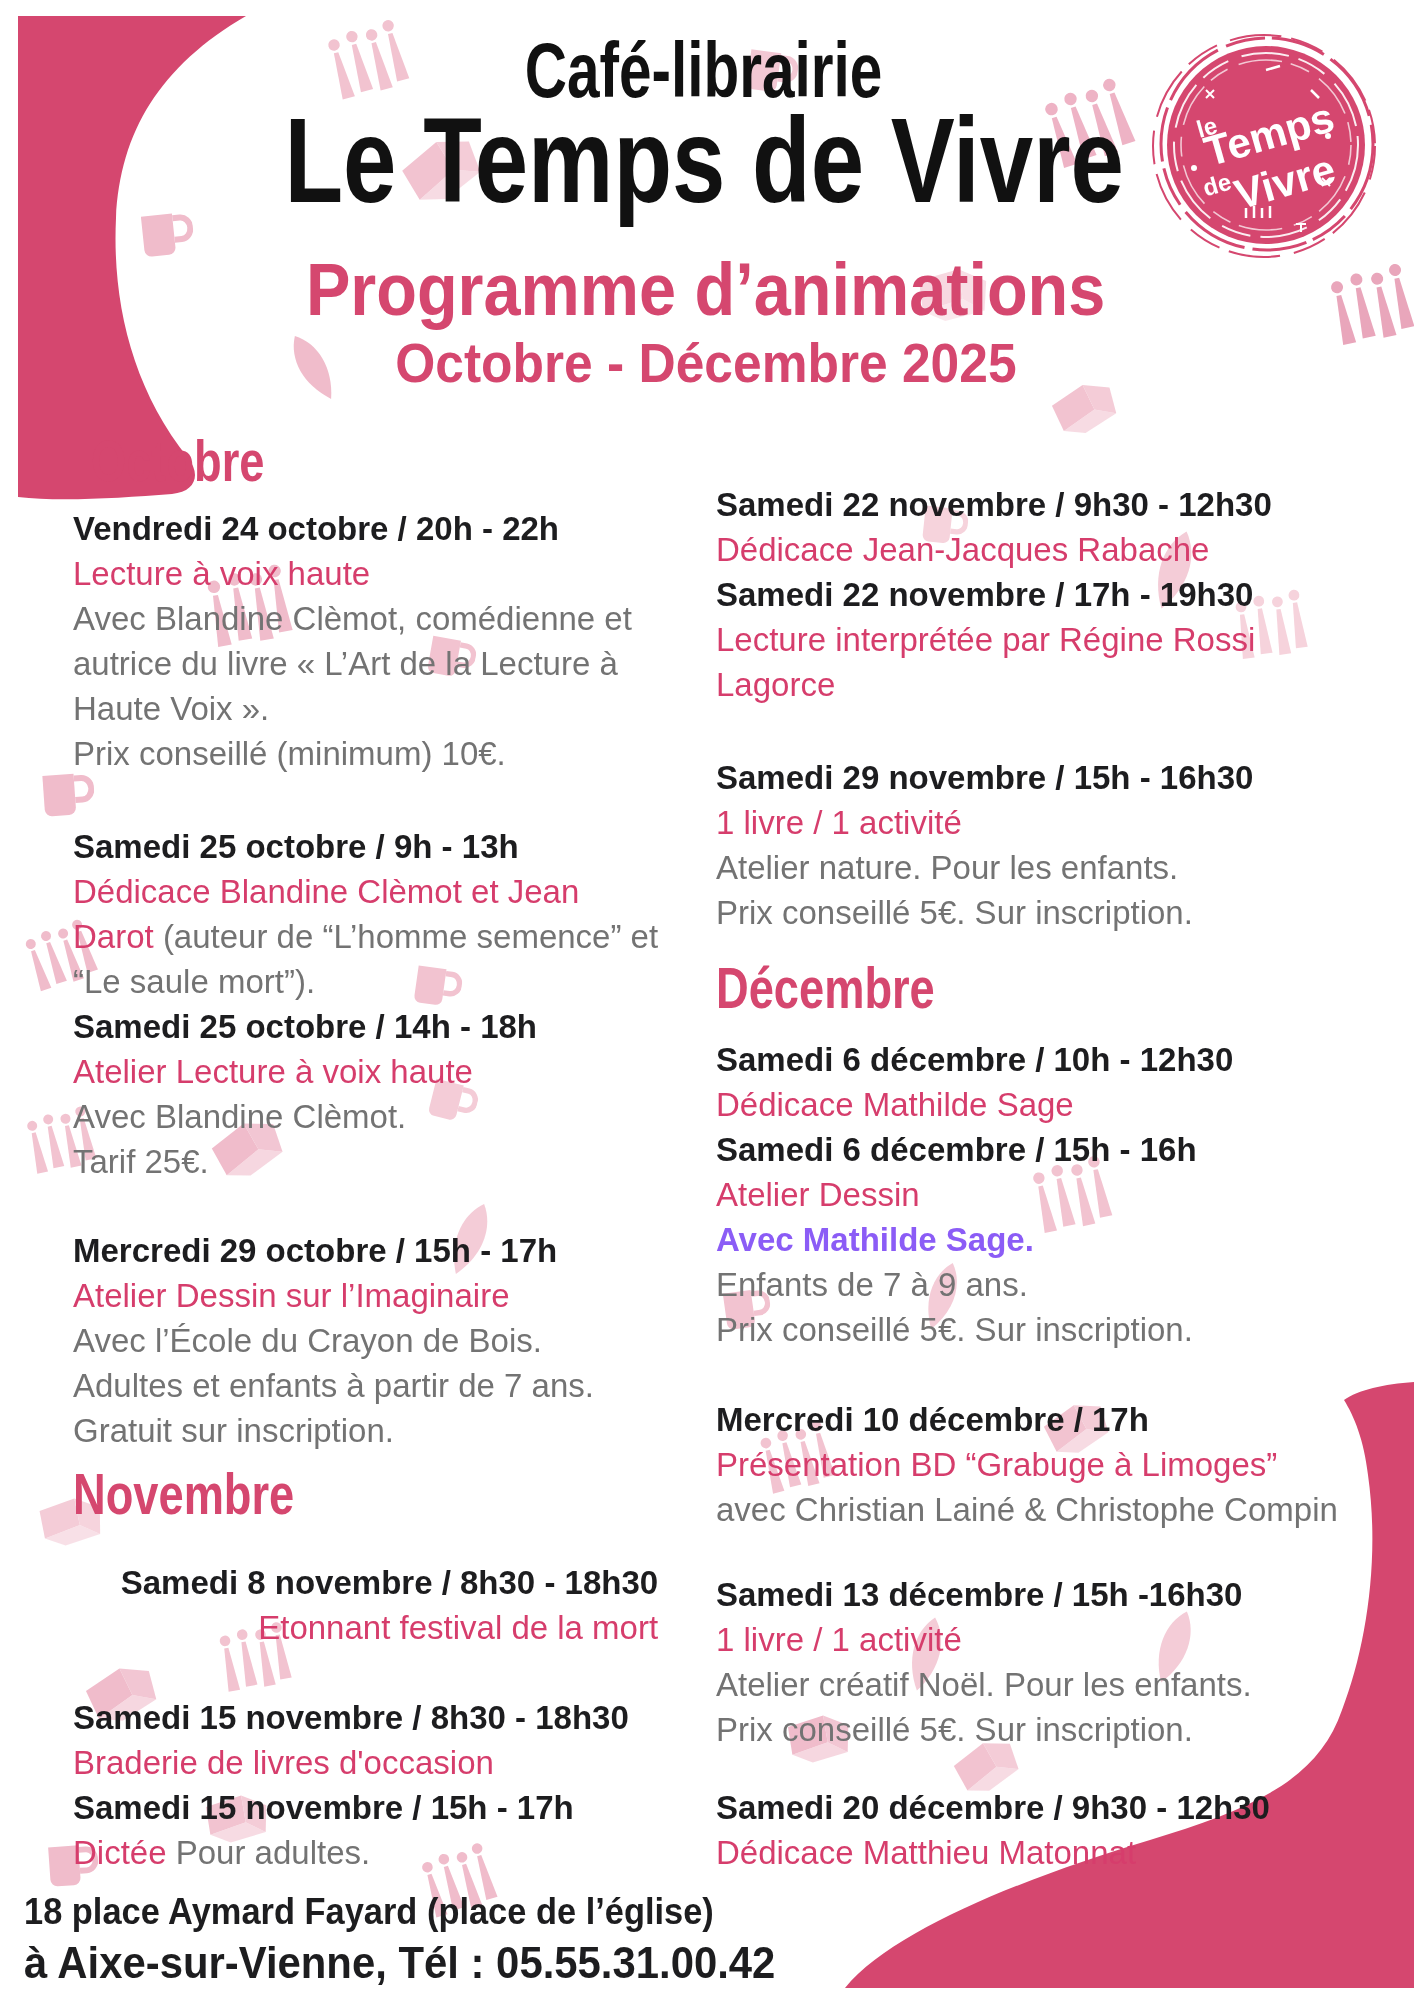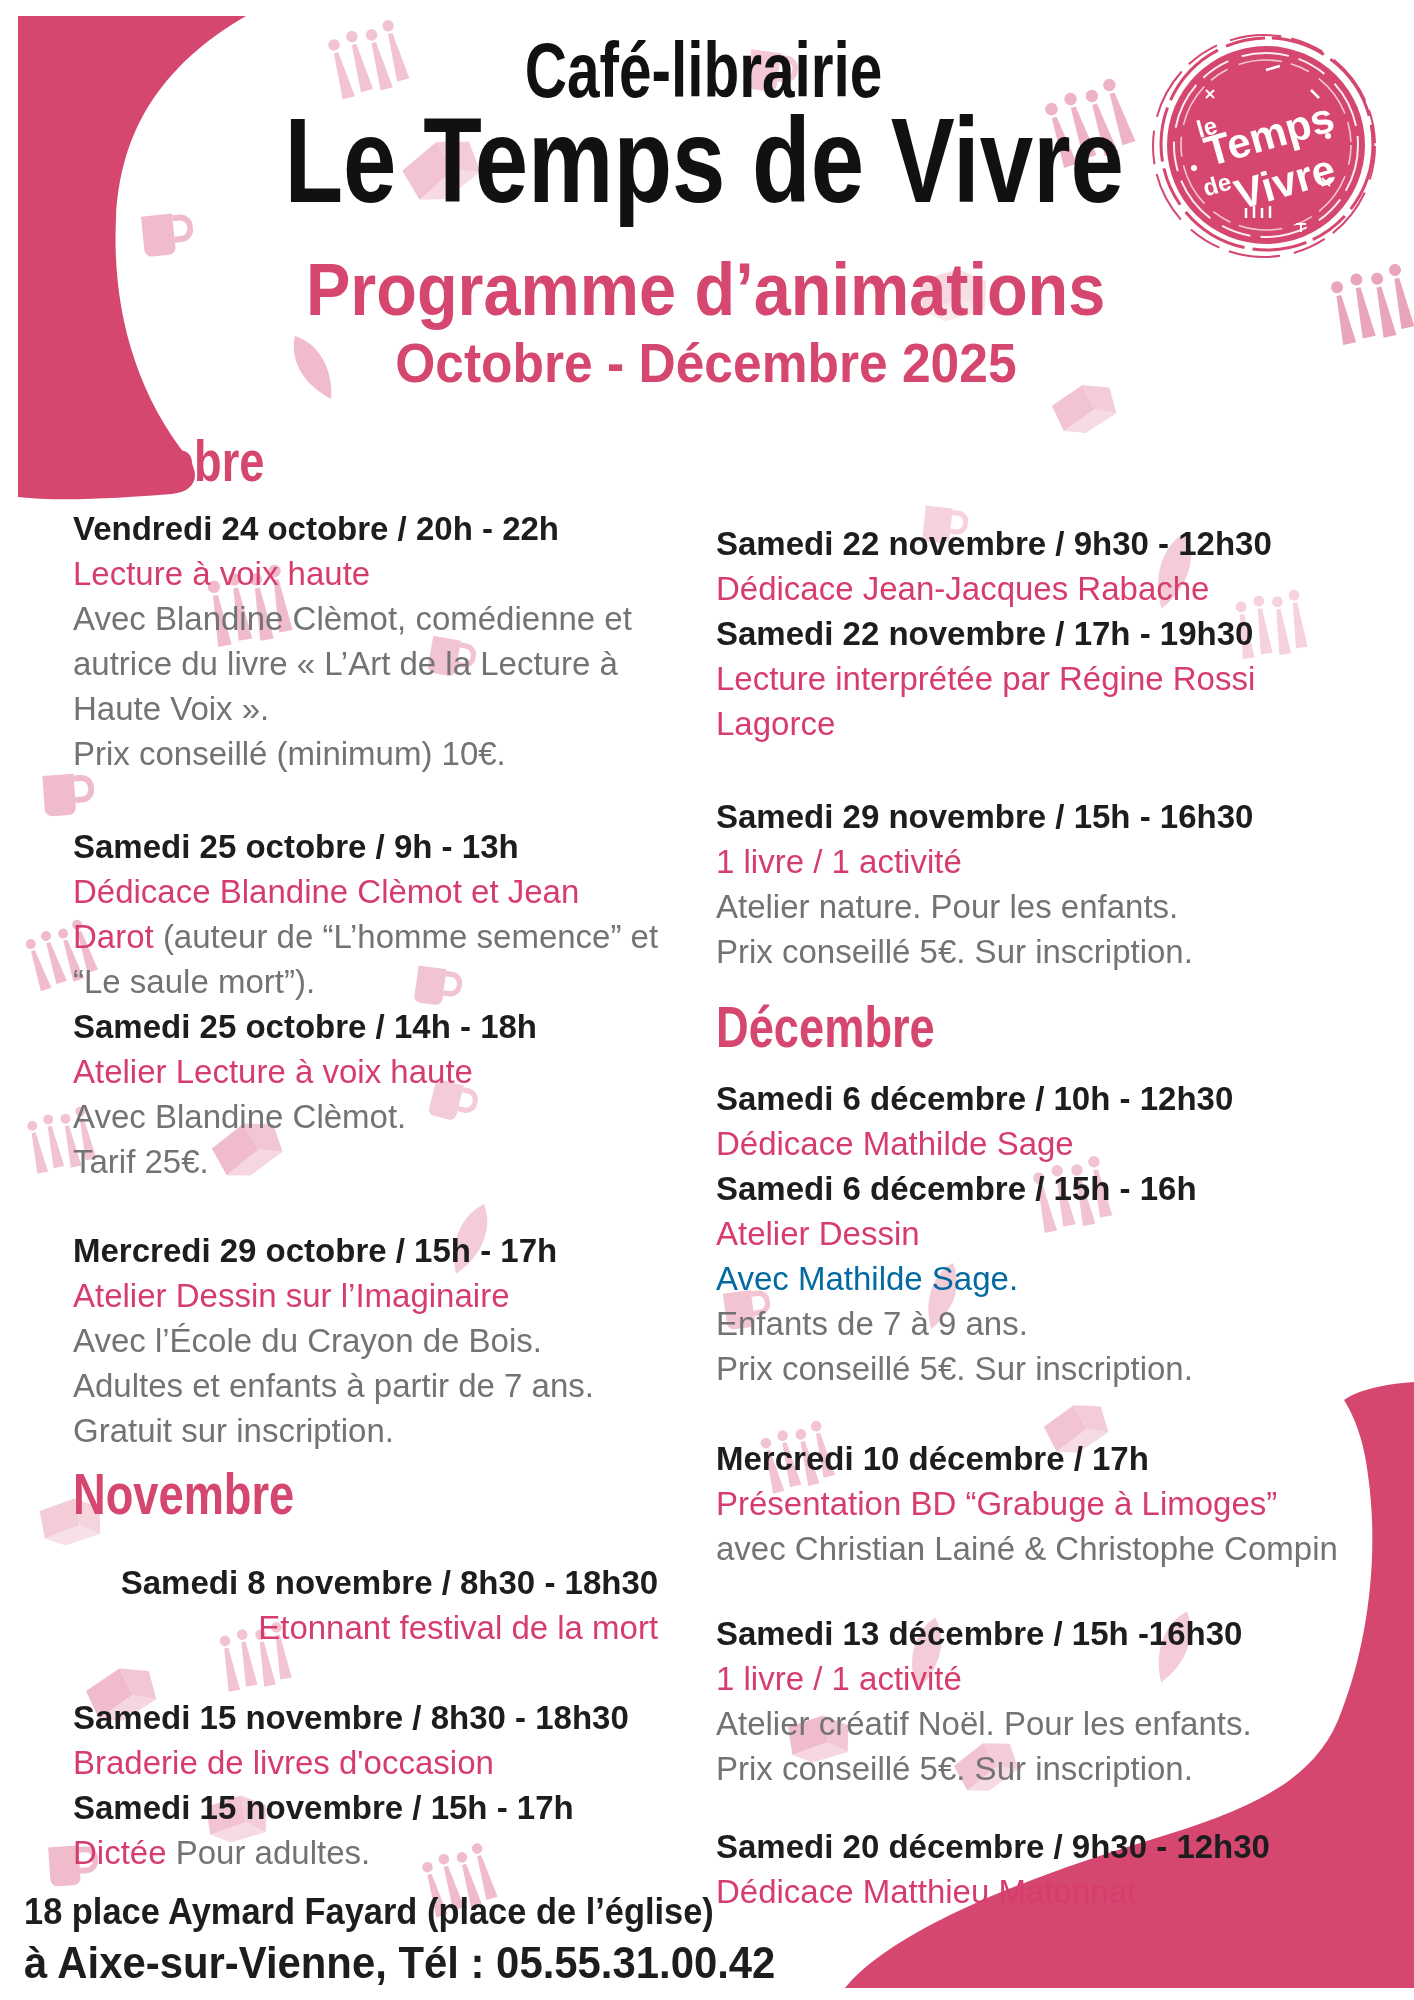--- a/index.html
+++ b/index.html
@@ -10,28 +10,28 @@
   
   .hline{position:absolute;left:0;width:1414px;text-align:center;white-space:nowrap;
          font-weight:bold;line-height:1.04;transform-origin:49% 0;}
   #h-kicker{top:30px;font-size:78px;color:#111;transform:scaleX(.75);}
   #h-title{top:98px;font-size:120px;color:#111;transform:scaleX(.80);}
   #h-sub{top:252px;font-size:74px;color:var(--accent);transform:scaleX(.90);}
   #h-period{top:334px;font-size:56px;color:var(--accent);transform:scaleX(.92);}
   
   .col{position:absolute;white-space:nowrap;}
   #col-left{left:73px;top:430px;}
-  #col-right{left:716px;top:521px;}
+  #col-right{left:716px;top:482px;}
   .col-heading{font-weight:bold;font-size:58px;line-height:62px;color:var(--accent);
                transform:scaleX(.78);transform-origin:0 50%;}
   .ev-line{font-size:33px;line-height:45px;}
   .s-date{font-weight:bold;color:#1d1d1f;}
   .s-title{font-weight:normal;color:var(--title);}
   .s-body{font-weight:normal;color:#737373;}
-  .s-bodybold{font-weight:normal;color:#0369a1;}
+  .s-bodybold{font-weight:bold;color:#8b5cf6;}
   
   #footer{position:absolute;left:24px;top:1888px;white-space:nowrap;}
   #footer .f1{font-size:37px;line-height:47px;font-weight:bold;transform:scaleX(.93);transform-origin:0 50%;}
   #footer .f2{font-size:45px;line-height:56px;font-weight:bold;transform:scaleX(.93);transform-origin:0 50%;}
   
   #logo{position:absolute;left:1146px;top:28px;}
 </style>
 </head>
 <body>
 

